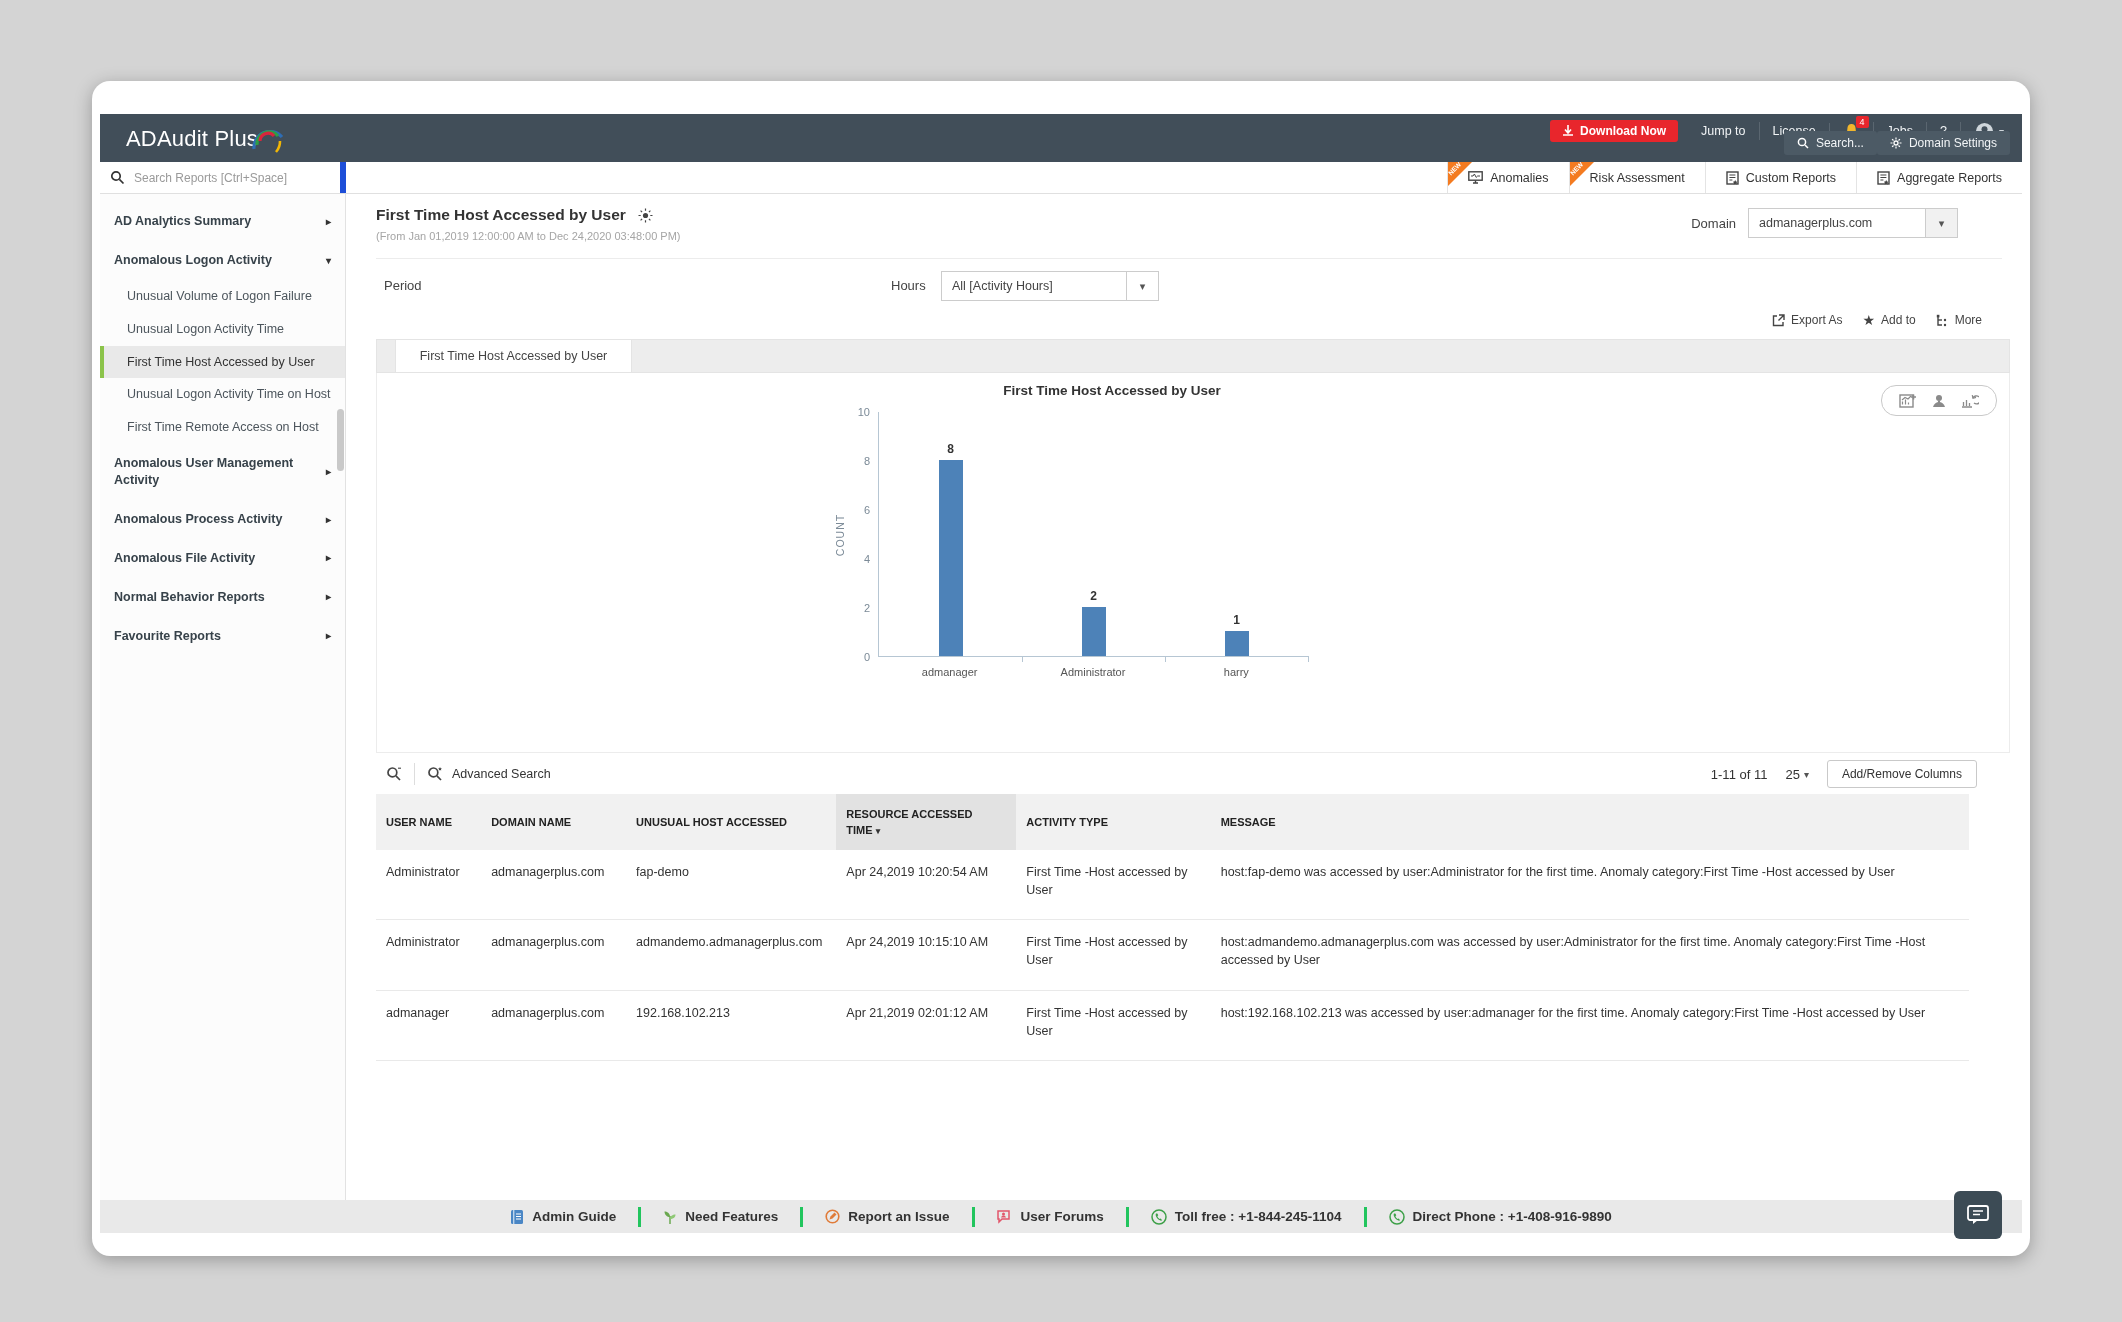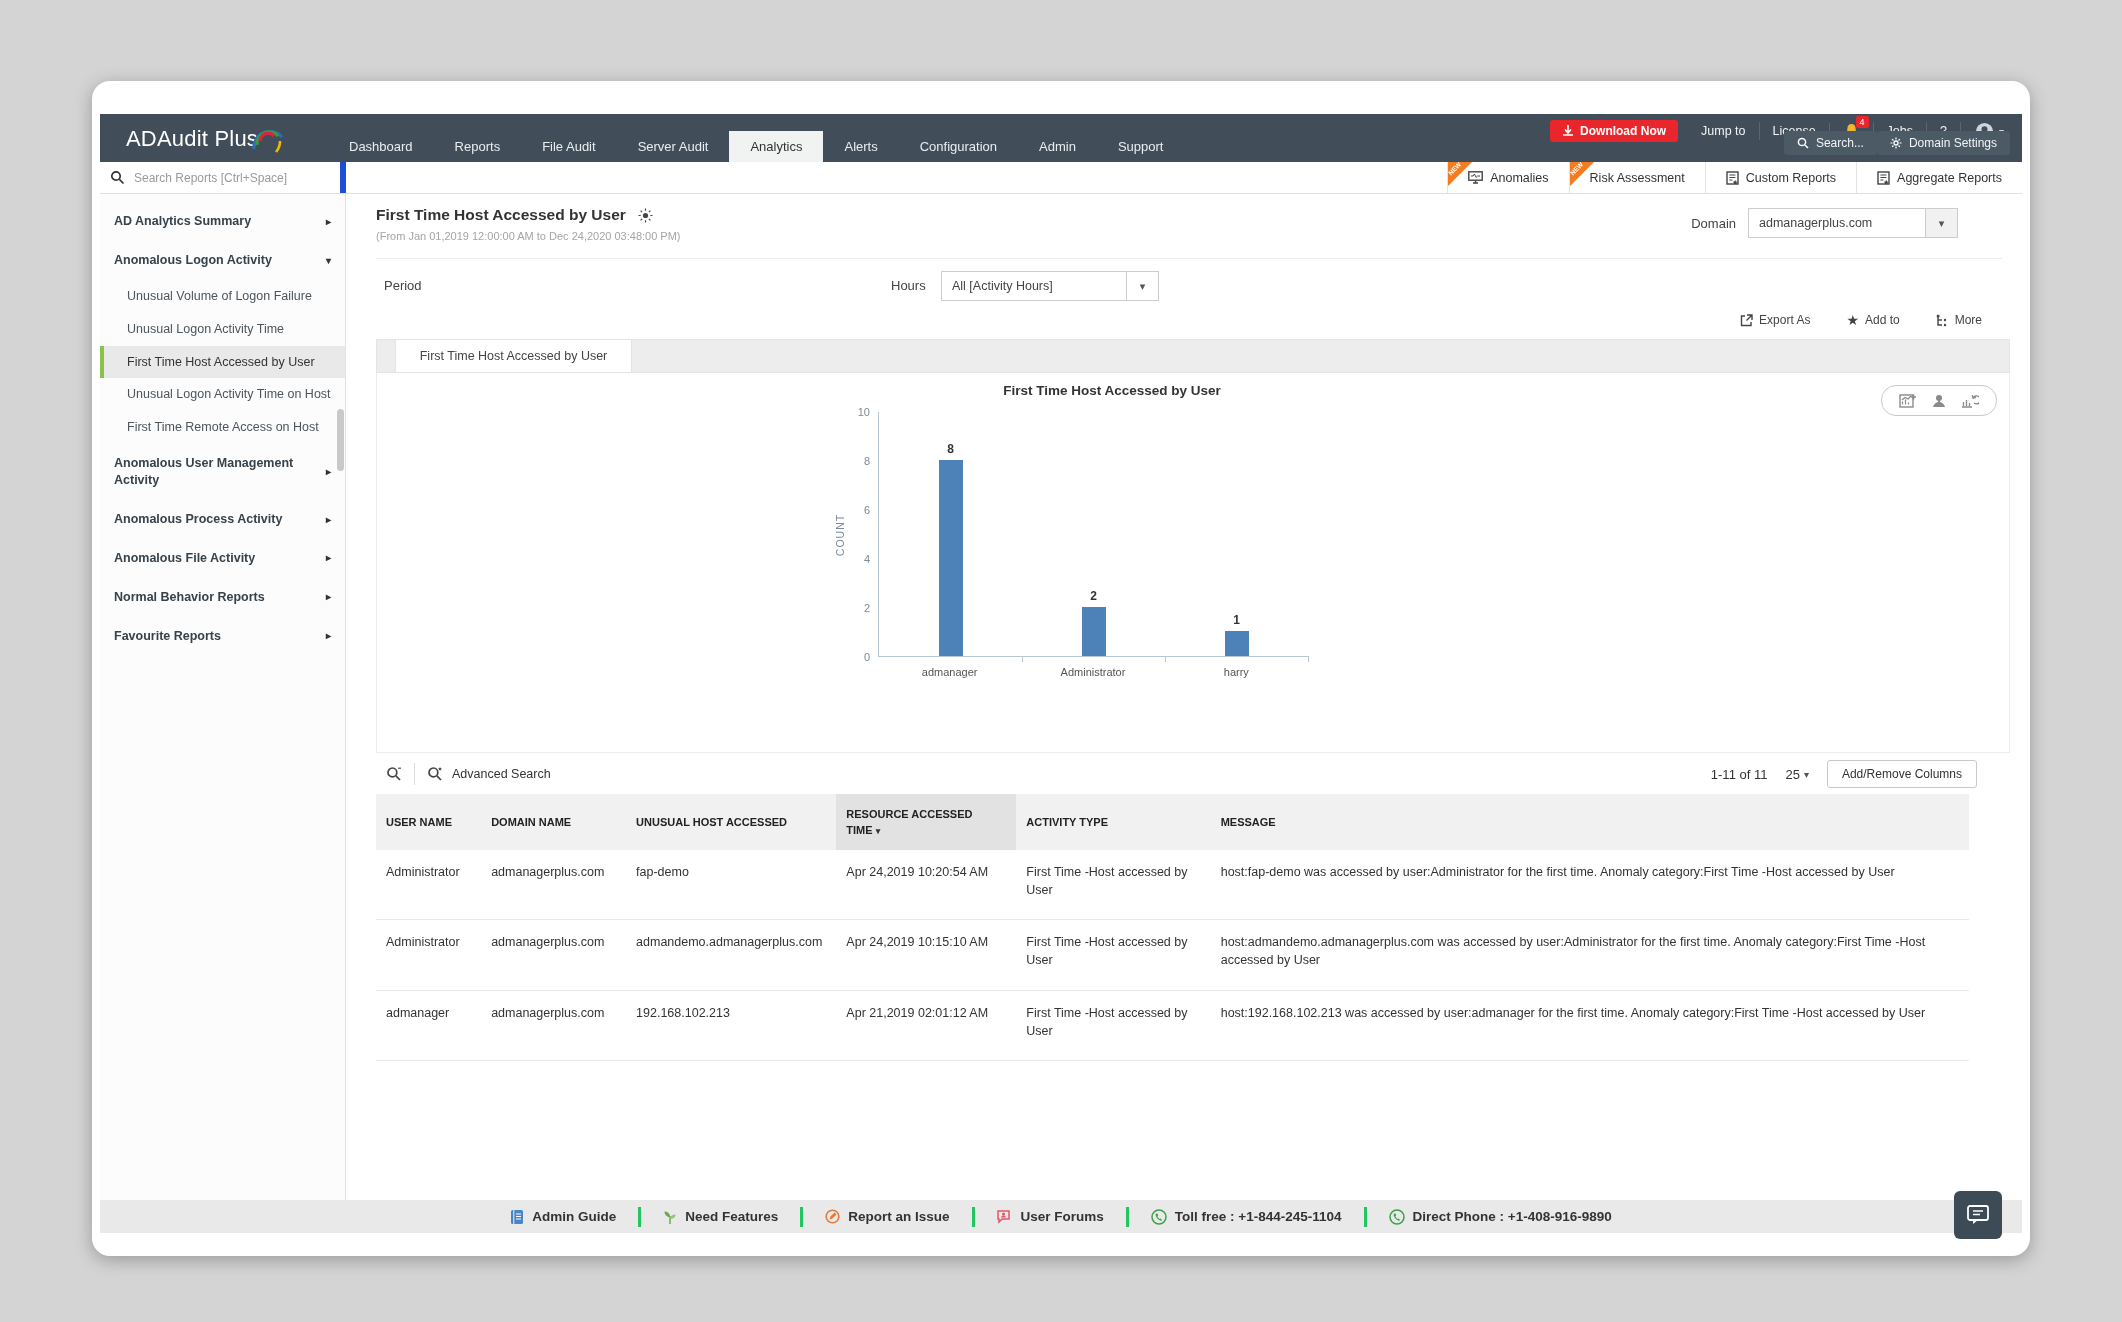--- a/index.html
+++ b/index.html
@@ -68,21 +68,21 @@
   .filter-label { position:absolute; font-size:13px; color:#444; top:84px; }
   .period-input { position:absolute; left:106px; top:77px; width:385px; height:30px; background:#f7f7f7;
                   border:1px solid #ddd; display:flex; align-items:center; gap:12px; padding:0 10px; }
   .period-value { font-size:12.5px; color:#777; }
   .hours-select { position:absolute; left:595px; top:77px; width:218px; height:30px; border:1px solid #ccc;
                   display:flex; align-items:center; background:#fff; }
   .hours-value { flex:1; font-size:12.5px; color:#444; padding:0 10px; }
   .hours-chev { width:32px; align-self:stretch; border-left:1px solid #ccc; display:flex; align-items:center;
                 justify-content:center; color:#555; font-size:11px; }
 
-  .export-row { position:absolute; right:40px; top:118px; display:flex; gap:36px; align-items:center; }
+  .export-row { position:absolute; right:40px; top:118px; display:flex; gap:20px; align-items:center; }
   .exp-item { display:flex; align-items:center; gap:6px; font-size:12px; color:#444; cursor:pointer; }
 
   .tab-strip { position:absolute; left:30px; right:12px; top:145px; height:34px; background:#ededed;
                border:1px solid #e4e4e4; display:flex; }
   .tab-active { margin-left:18px; width:237px; background:#fff; display:flex; align-items:center;
                 justify-content:center; font-size:12.5px; color:#444; border-left:1px solid #e4e4e4; border-right:1px solid #e4e4e4; }
 
   .panel { position:absolute; left:30px; right:12px; top:179px; height:380px; background:#fff;
            border:1px solid #ececec; border-top:none; }
   .chart-tools { position:absolute; right:12px; top:12px; width:116px; height:31px; border:1px solid #c9c9c9;
@@ -143,31 +143,20 @@
     <div class="logo-wrap">
       <span class="logo-text">ADAudit Plus</span>
       <span class="logo-arcs">
         <svg width="34" height="36" viewBox="0 0 34 36">
           <path d="M2 30 A16 16 0 0 1 30 18" stroke="#2e6db4" stroke-width="3.2" fill="none"></path>
           <path d="M5 26 A12 12 0 0 1 26 17" stroke="#2f9e44" stroke-width="3.2" fill="none"></path>
           <path d="M8 22 A8 8 0 0 1 22 17" stroke="#d7263d" stroke-width="3.2" fill="none"></path>
           <path d="M28 22 A16 16 0 0 1 24 33" stroke="#f2b705" stroke-width="2.6" fill="none"></path>
         </svg>
       </span>
-    </div>
-    <div class="nav-menu">
-      <div class="nav-item">Dashboard</div>
-      <div class="nav-item">Reports</div>
-      <div class="nav-item">File Audit</div>
-      <div class="nav-item">Server Audit</div>
-      <div class="nav-item active">Analytics</div>
-      <div class="nav-item">Alerts</div>
-      <div class="nav-item">Configuration</div>
-      <div class="nav-item">Admin</div>
-      <div class="nav-item">Support</div>
     </div>
     <div class="top-right">
       <button class="dl-btn" style="border:none;cursor:pointer;">
         <span>
           <svg width="12" height="12" viewBox="0 0 12 12">
               <path d="M6 0 v7 M3 4.5 L6 8 L9 4.5 M1 10 h10" stroke="#fff" stroke-width="1.6" fill="none"></path>
             </svg>
         </span>
         <span>Download Now</span>
       </button>

